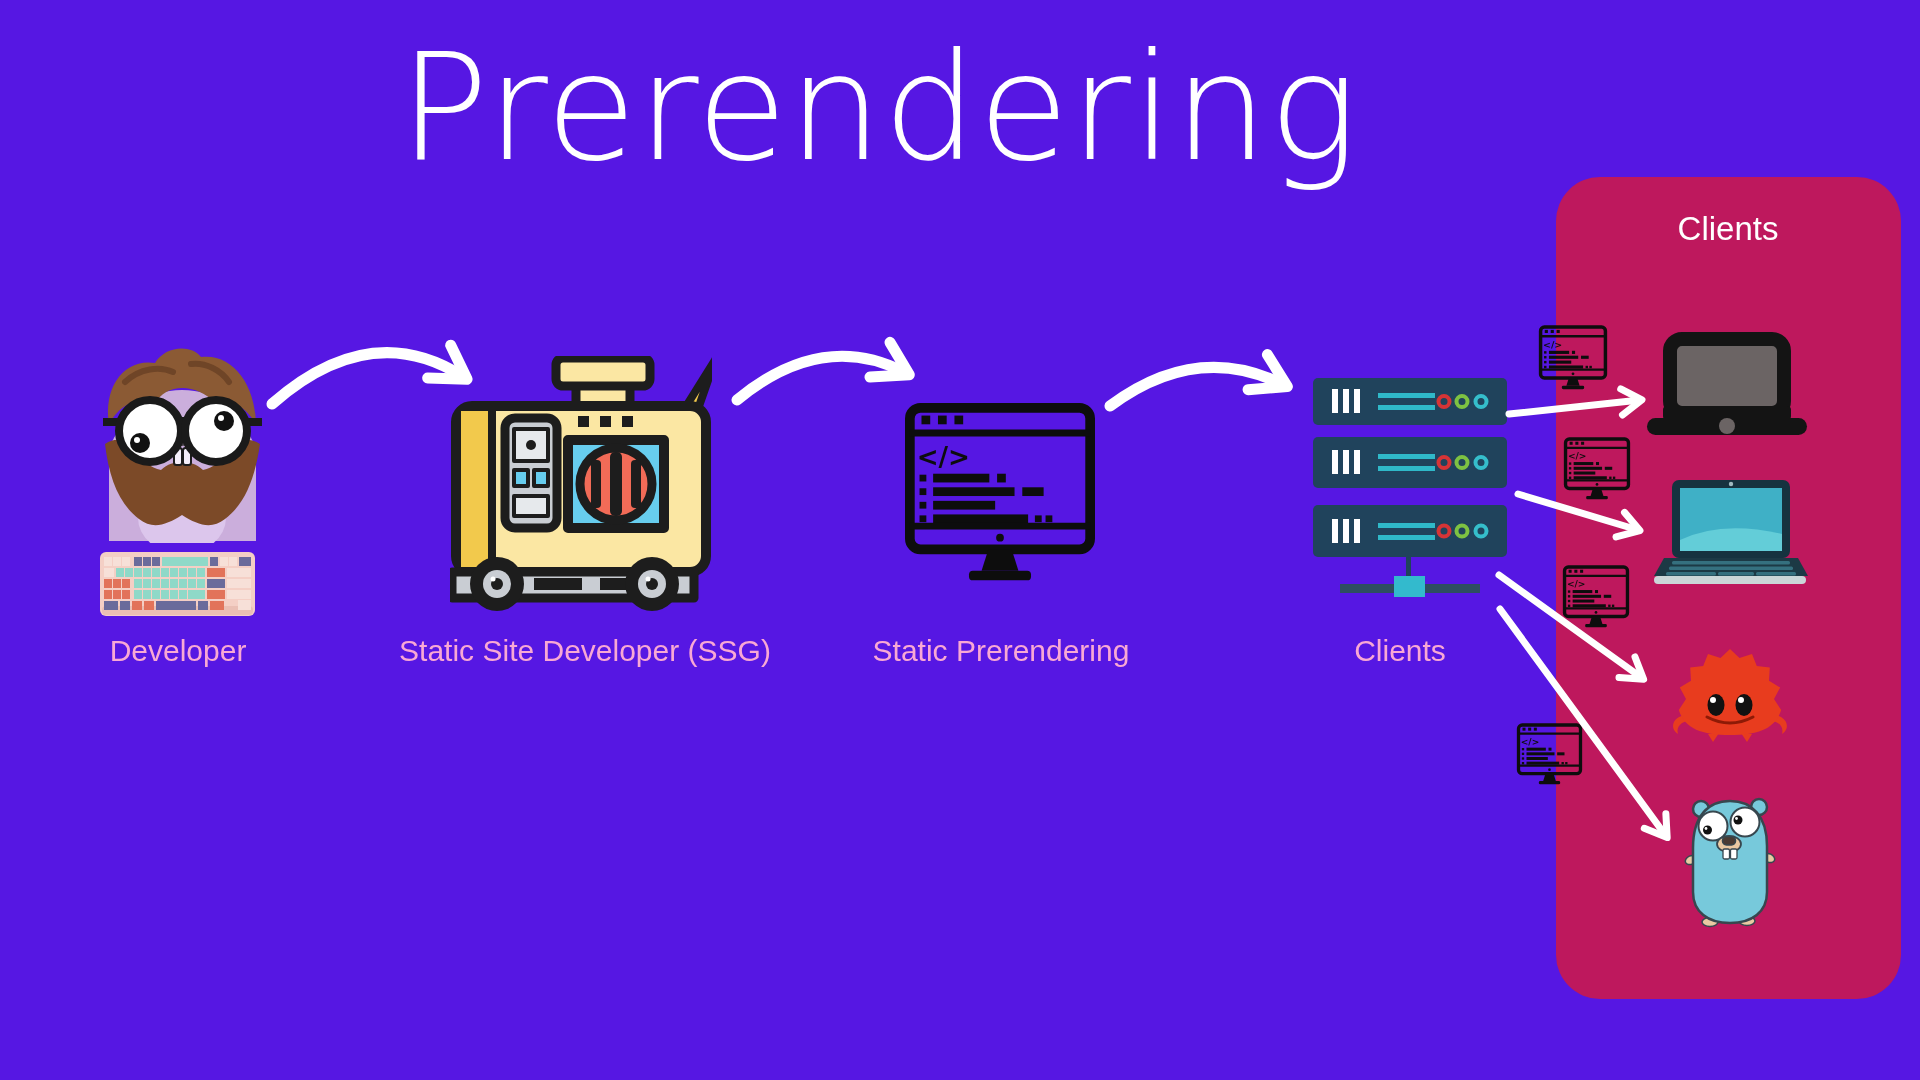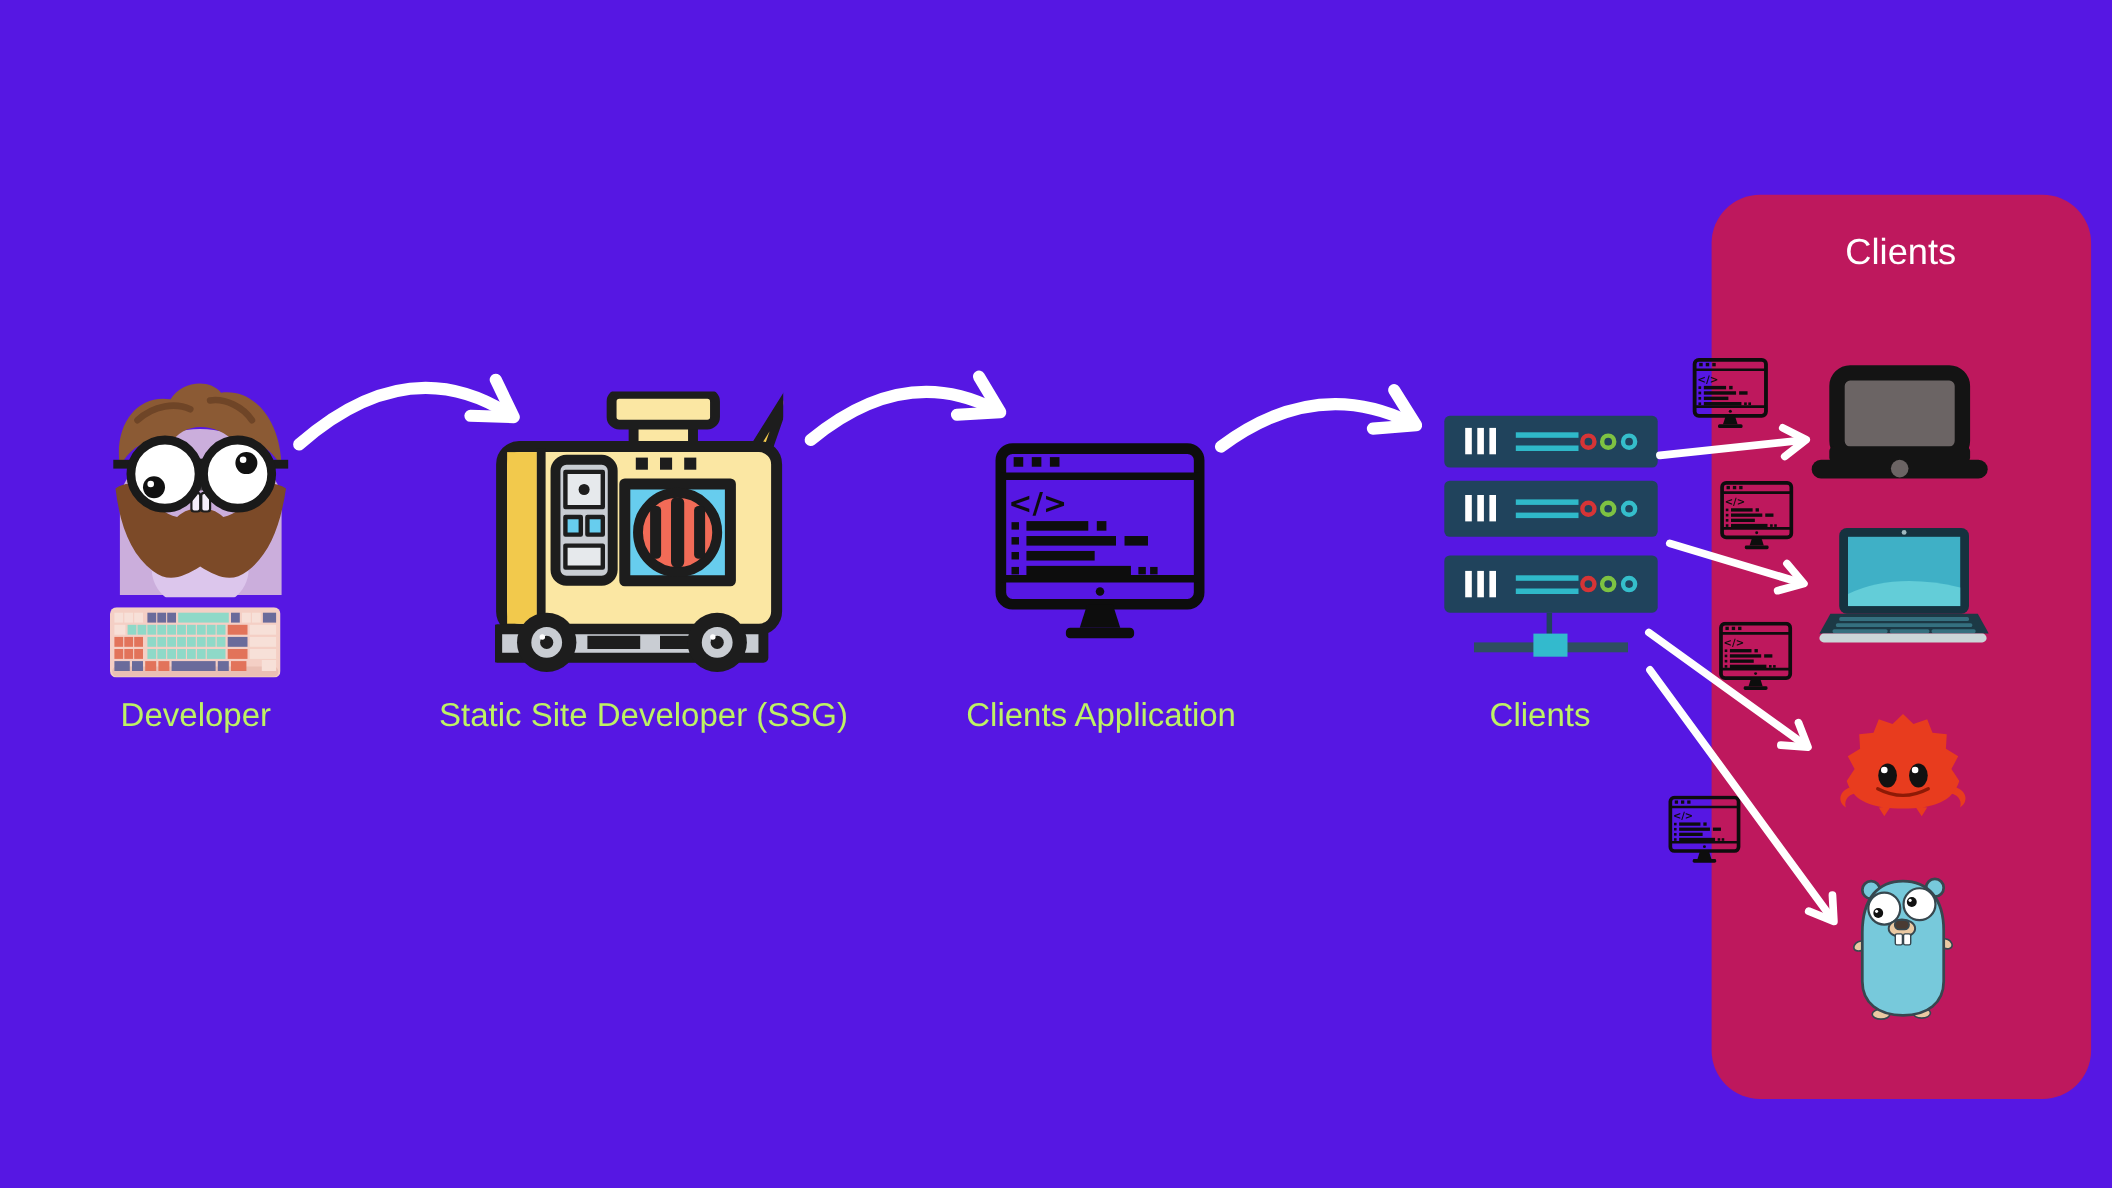--- a/index.html
+++ b/index.html
@@ -1,21 +1,21 @@
 <!DOCTYPE html>
 <html><head>
 <meta charset="utf-8">
 <style>
   html,body{margin:0;padding:0;}
   body{font-family:"Liberation Sans",sans-serif;}
   .stage{position:relative;width:1920px;height:1080px;background:#5617E3;overflow:hidden;}
   .title{position:absolute;left:879px;top:22px;transform:translateX(-50%);
          font-family:"DejaVu Sans","Liberation Sans",sans-serif;font-weight:200;
          font-size:148px;color:#fff;white-space:nowrap;letter-spacing:1px;}
-  .node-label{position:absolute;transform:translateX(-50%);color:#bef264;font-size:30px;white-space:nowrap;}
+  .node-label{position:absolute;transform:translateX(-50%);color:#f9a8d4;font-size:30px;white-space:nowrap;}
   .clients-panel{position:absolute;left:1556px;top:177px;width:345px;height:822px;
                  background:#be185d;border-radius:44px;}
   .clients-title{position:absolute;left:172px;top:33px;transform:translateX(-50%);
                  color:#fff;font-size:33px;}
   .abs{position:absolute;}
   svg{display:block;}
   .overlay{position:absolute;left:0;top:0;pointer-events:none;}
 </style>
 </head>
 <body>
@@ -46,20 +46,21 @@
             <rect x="147" y="117" width="7" height="7"></rect>
           <line x1="7" y1="128" x2="193" y2="128" stroke="#0d0d0d" stroke-width="7"></line>
           <circle cx="100" cy="140" r="4"></circle>
           <polygon points="88,152 112,152 119,174 81,174"></polygon>
           <rect x="68" y="174" width="64" height="10" rx="4"></rect>
         </g>
       </symbol>
     </defs>
   </svg>
 
+  <div class="title">Prerendering</div>
 
   <div class="clients-panel">
     <div class="clients-title">Clients</div>
   </div>
 
   <svg class="abs" style="left:95px;top:338px" width="175" height="205" viewBox="0 0 175 205">
     <path d="M14 203 L14 122 C14 96 28 86 45 86 L130 86 C147 86 161 96 161 122 L161 203 Z" fill="#CBAEDC"></path>
     <ellipse cx="87" cy="100" rx="64" ry="48" fill="#CBAEDC"></ellipse>
     <ellipse cx="87" cy="180" rx="44" ry="36" fill="#DCC6EC"></ellipse>
     <path d="M10 106 C22 98 32 102 40 112 C46 122 56 130 66 132 C72 126 80 124 87 124 C94 124 102 126 108 132 C118 130 128 122 134 112 C142 102 152 98 165 106 C160 140 150 166 130 181 C116 192 103 187 87 177 C71 187 58 192 44 181 C24 166 14 140 10 106 Z" fill="#7C4A28"></path>
@@ -296,21 +297,21 @@
     <circle cx="58" cy="24" r="4.5" fill="#111"></circle>
       <circle cx="56.5" cy="22.5" r="1.4" fill="#fff"></circle>
     <ellipse cx="49" cy="48" rx="12" ry="8" fill="#EAC9A2" stroke="#37474F" stroke-width="1.8"></ellipse>
     <rect x="42.5" y="40.5" width="13" height="8.5" rx="4" fill="#4A3B33" stroke="#37474F" stroke-width="1.5"></rect>
     <rect x="43" y="53" width="6.5" height="10" rx="1.5" fill="#fff" stroke="#37474F" stroke-width="1.3"></rect>
     <rect x="50.5" y="53" width="6.5" height="10" rx="1.5" fill="#fff" stroke="#37474F" stroke-width="1.3"></rect>
   </svg>
 
   <div class="node-label" style="left:178px;top:634px">Developer</div>
   <div class="node-label" style="left:585px;top:634px">Static Site Developer (SSG)</div>
-  <div class="node-label" style="left:1001px;top:634px">Clients Application</div>
+  <div class="node-label" style="left:1001px;top:634px">Static Prerendering</div>
   <div class="node-label" style="left:1400px;top:634px">Clients</div>
 
   <svg class="overlay" width="1920" height="1080" viewBox="0 0 1920 1080">
     <defs>
       <marker id="ahBig" markerUnits="userSpaceOnUse" markerWidth="60" markerHeight="60" viewBox="0 0 60 60" refX="40" refY="30" orient="auto">
         <path d="M14 10 L46 30 L12 50" fill="none" stroke="#fff" stroke-width="11" stroke-linecap="round" stroke-linejoin="round"></path>
       </marker>
       <marker id="ahSmall" markerUnits="userSpaceOnUse" markerWidth="40" markerHeight="40" viewBox="0 0 40 40" refX="28" refY="20" orient="auto">
         <path d="M10 7 L30 20 L9 33" fill="none" stroke="#fff" stroke-width="7" stroke-linecap="round" stroke-linejoin="round"></path>
       </marker>

